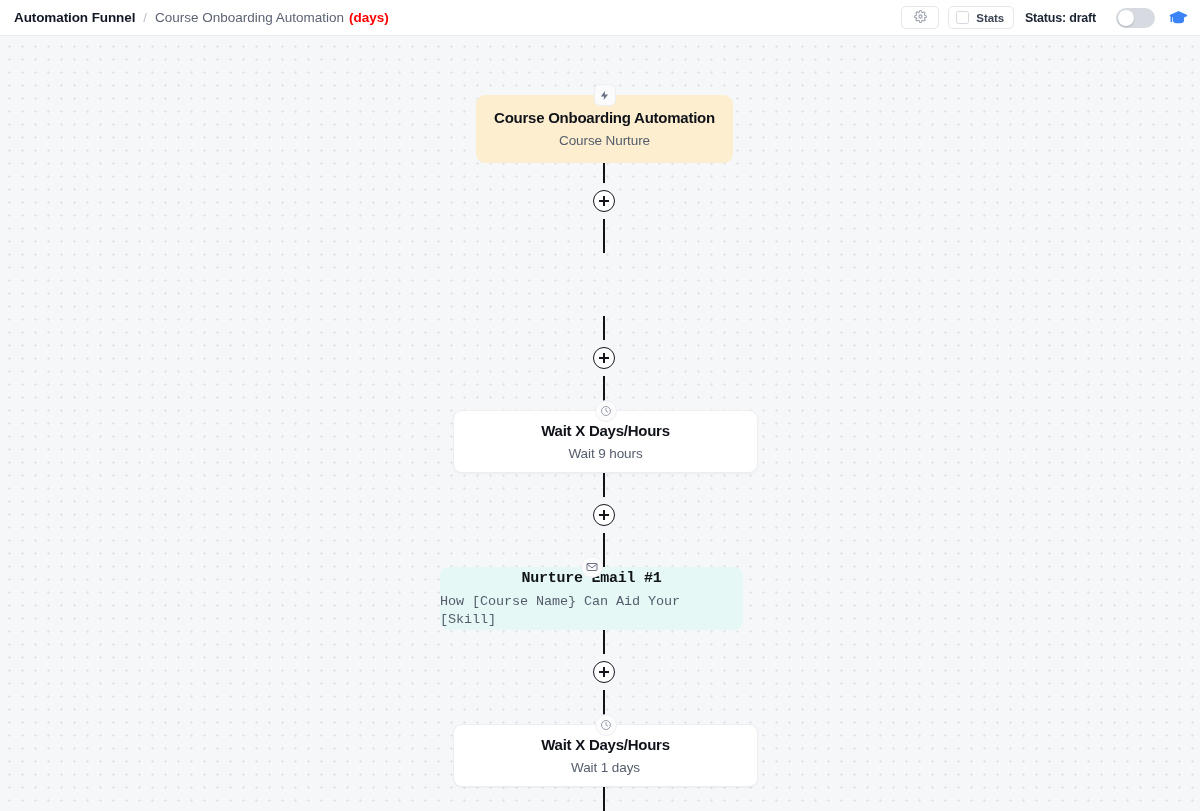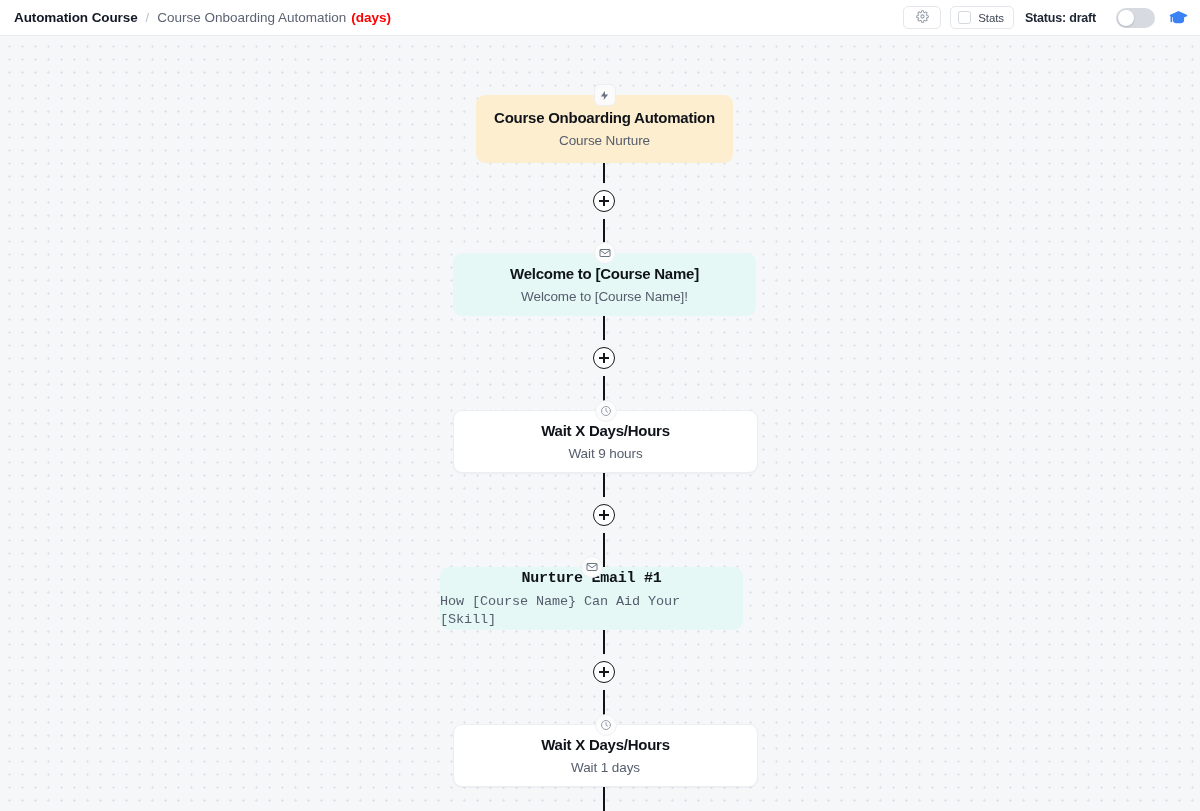--- a/index.html
+++ b/index.html
@@ -79,21 +79,21 @@
   .tb-checkbox {
     width: 11px;
     height: 11px;
     border: 1px solid #d3d7de;
     border-radius: 2.5px;
     background: #fff;
     flex: none;
   }
   .tb-label {
     font-size: 11.5px;
-    font-weight: normal;
+    font-weight: bold;
     color: #3d4453;
     letter-spacing: -0.1px;
   }
 
   #status-wrap {
     display: flex;
     align-items: center;
     gap: 20px;
     margin-left: 2px;
   }
@@ -247,21 +247,21 @@
     border-color: #eef0f3;
   }
   .badge svg { display: block; }
 </style>
 </head>
 <body>
 
 <div id="topbar">
 
   <div id="breadcrumb">
-    <span class="crumb-root">Automation Course</span>
+    <span class="crumb-root">Automation Funnel</span>
     <span class="crumb-sep">/</span>
     <span class="crumb-current">Course Onboarding Automation</span>
     <span class="crumb-state">(days)</span>
   </div>
 
   <div id="topbar-right">
 
     <div class="tb-btn" id="settings-btn">
       <span>
         <svg width="13" height="13" viewBox="0 0 24 24" fill="none" stroke="#9aa1ad" stroke-width="2" stroke-linecap="round" stroke-linejoin="round">
@@ -307,30 +307,20 @@
       <span class="subtitle">Course Nurture</span>
     </div>
 
     <div class="edge" style="top:126px; height:40px;"></div>
     <div class="plus" style="top:146px;">
       <span class="h"></span>
         <span class="v"></span>
     </div>
     <div class="edge" style="top:182px; height:34px;"></div>
 
-    <div class="node email" style="left:453px; top:216px; width:303px; height:63px;">
-      <span class="badge round">
-        <svg width="12" height="12" viewBox="0 0 24 24" fill="none" stroke="#6b7280" stroke-width="2" stroke-linecap="round" stroke-linejoin="round">
-          <rect x="2" y="5" width="20" height="14" rx="2"></rect>
-          <path d="m2.5 6.5 9.5 7 9.5-7"></path>
-        </svg>
-      </span>
-      <span class="title">Welcome to [Course Name]</span>
-      <span class="subtitle">Welcome to [Course Name]!</span>
-    </div>
 
     <div class="edge" style="top:279px; height:42px;"></div>
     <div class="plus" style="top:303px;">
       <span class="h"></span>
         <span class="v"></span>
     </div>
     <div class="edge" style="top:339px; height:34px;"></div>
 
     <div class="node wait" style="left:453px; top:373px; width:305px; height:63px;">
       <span class="badge round">

